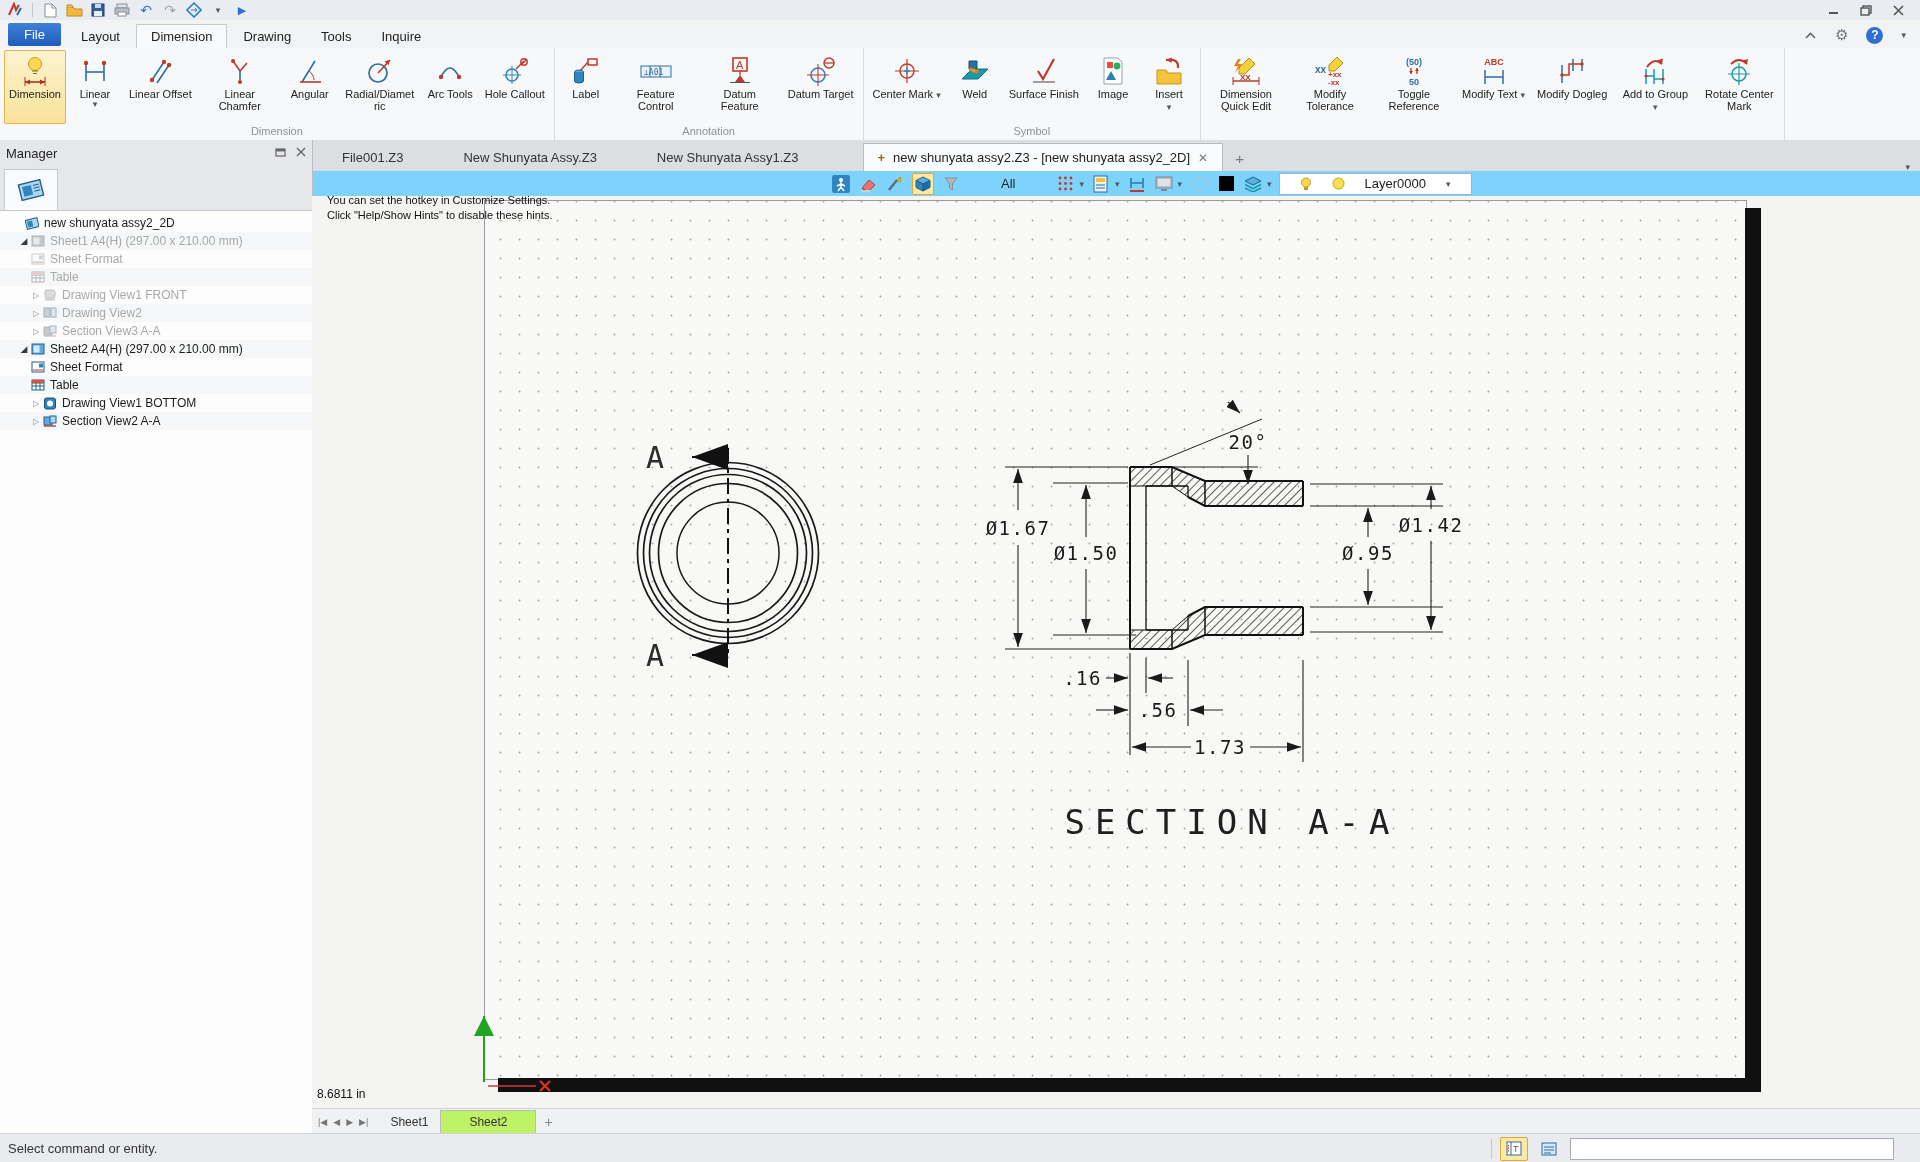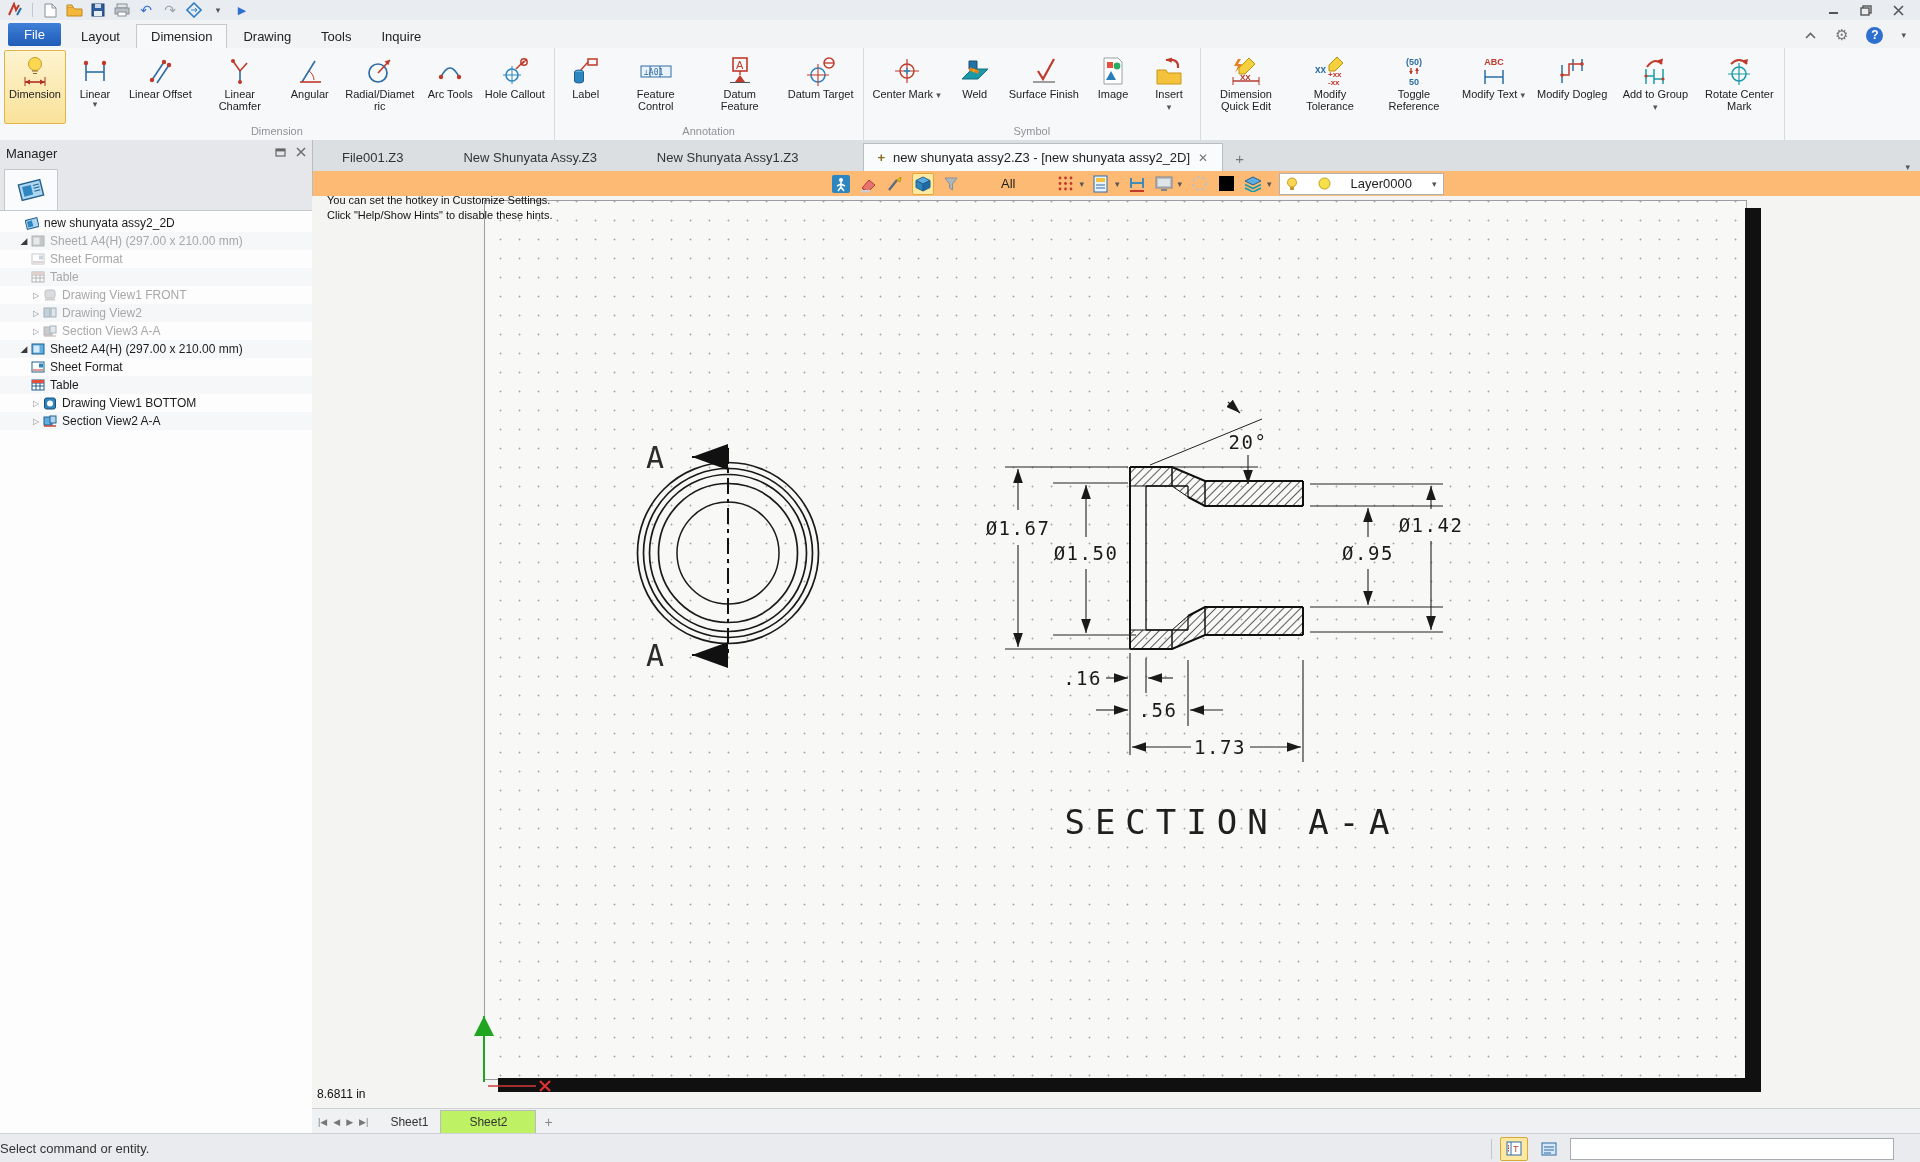--- a/index.html
+++ b/index.html
@@ -40,25 +40,25 @@
   
   .tabrow{left:312px;top:140px;width:1608px;height:31px;background:#dcdfe2;border-bottom:1px solid #c3c6ca;display:flex;align-items:flex-end;font-size:13px;}
   .dtab{padding:6px 30px;color:#333;}
   .dtab-active{background:#fafbfc;border:1px solid #b9bcc0;border-bottom:none;display:flex;align-items:center;gap:8px;padding:6px 14px;margin-left:34px;}
   .dtab-plus{color:#8a6d1c;font-weight:bold;}
   .dtab-close{color:#777;font-size:12px;}
   .newtab{padding:4px 12px;color:#777;font-size:15px;}
   .tablist-caret{margin-left:auto;padding-right:10px;color:#555;}
 
   
-  .viewbar{left:312px;top:171px;width:1608px;height:25px;background:#fdba74;display:flex;align-items:center;gap:7px;font-size:13px;}
+  .viewbar{left:312px;top:171px;width:1608px;height:25px;background:#7dd3fc;display:flex;align-items:center;gap:7px;font-size:13px;}
   .vic{width:20px;height:20px;display:flex;align-items:center;justify-content:center;}
   .vic-hl{background:#fde9a2;border:1px solid #e0a838;border-radius:2px;}
   .vcaret{font-size:9px;color:#555;margin-left:-3px;}
-  .layercombo{display:flex;align-items:center;gap:20px;background:#fff;border:1px solid #aeb2b6;height:20px;padding:0 6px;min-width:106px;}
+  .layercombo{display:flex;align-items:center;gap:20px;background:#fff;border:1px solid #aeb2b6;height:20px;padding:0 20px;min-width:106px;}
 
   
   .manager{left:0;top:140px;width:312px;height:993px;background:#e5e7ea;border-right:1px solid #b9bcc0;display:flex;flex-direction:column;}
   .mgr-head{height:26px;display:flex;align-items:center;font-size:13px;color:#222;padding:0 6px;}
   .mgr-headbtns{margin-left:auto;display:flex;gap:10px;color:#666;font-size:12px;}
   .mgr-tabs{height:44px;display:flex;align-items:flex-end;padding-left:4px;border-bottom:1px solid #c6c9cc;}
   .mgr-tab{width:52px;height:40px;background:#fafbfc;border:1px solid #c6c9cc;border-bottom:none;display:flex;align-items:center;justify-content:center;}
   .mgr-tree{flex:1;background:#fdfdfd;overflow:hidden;font-size:12px;padding-top:3px;}
   .trow{height:18px;display:flex;align-items:center;white-space:nowrap;}
   .trow:nth-child(even){background:#f6f7f8;}
@@ -80,21 +80,21 @@
 
   
   .sheetstrip{left:312px;top:1108px;width:1608px;height:25px;background:#f0f1f3;border-top:1px solid #cfd2d5;display:flex;align-items:center;font-size:12px;}
   .navbtns{display:flex;gap:6px;color:#777;font-size:9px;padding:0 10px 0 6px;}
   .stab{padding:3px 12px;color:#333;}
   .stab-active{background:#bef264;border:1px solid #b9bcc0;border-bottom:none;padding:4px 28px;}
   .stab-plus{color:#888;font-size:14px;padding:0 8px;}
 
   
   .statusbar{left:0;top:1133px;width:1920px;height:29px;background:#e9ebee;border-top:1px solid #cfd2d5;display:flex;align-items:center;font-size:13px;color:#333;}
-  .status-msg{}
+  .status-msg{padding-left:8px;}
   .status-right{margin-left:auto;display:flex;align-items:center;gap:8px;padding-right:26px;}
   .ssep{width:1px;height:20px;background:#c2c5c9;}
   .sicon{width:26px;height:22px;display:flex;align-items:center;justify-content:center;}
   .sicon-hl{background:#fde9a2;border:1px solid #d8a838;border-radius:2px;}
   .status-input{width:318px;height:18px;background:#fff;border:1px solid #a8acb0;}
 </style>
 </head>
 <body>
 
 <div class="abs titlebar">

